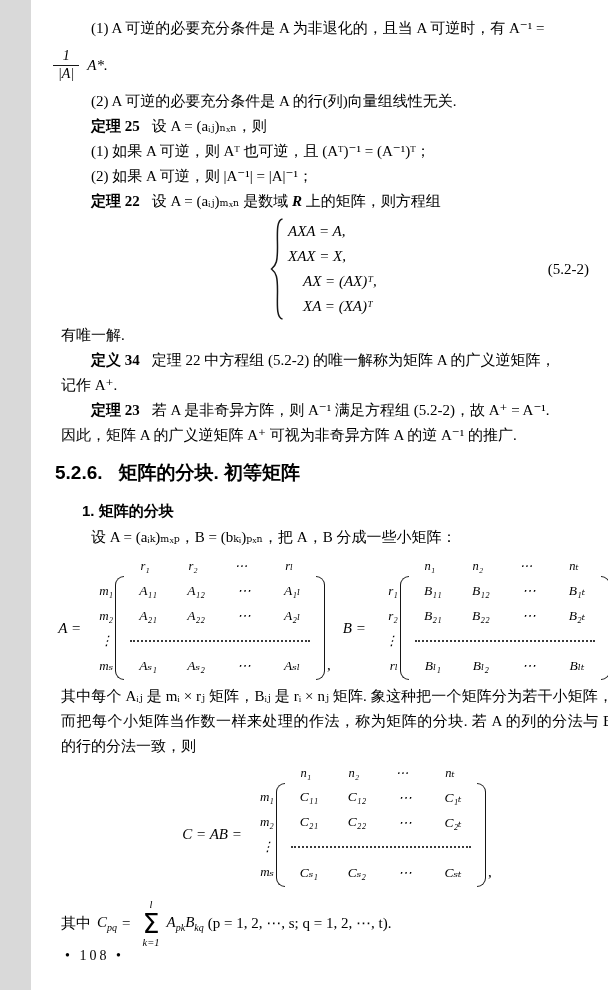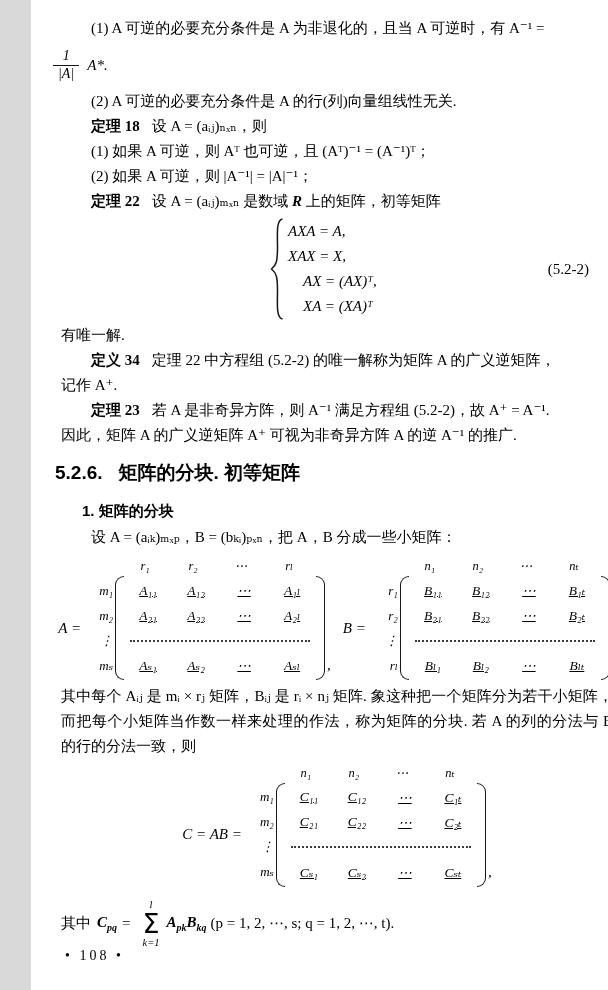--- a/index.html
+++ b/index.html
@@ -39,36 +39,36 @@
   .mat-lhs{font-style:italic;margin-right:6px;margin-top:20px;white-space:nowrap;}
   .mat-stack{display:flex;flex-direction:column;}
   .mat-cols{display:grid;grid-template-columns:repeat(4,48px);height:20px;margin-left:34px;}
   .mat-cols span{text-align:center;font-style:italic;font-size:12.5px;line-height:20px;}
   .mat-main{display:flex;align-items:stretch;}
   .mat-rlab{display:grid;grid-auto-rows:25px;width:26px;justify-items:end;align-items:center;
             font-style:italic;font-size:13px;padding:2px 2px 2px 0;box-sizing:content-box;}
   .paren-l{width:8px;border:1.6px solid #161616;border-right:none;border-radius:12px 0 0 12px;}
   .paren-r{width:8px;border:1.6px solid #161616;border-left:none;border-radius:0 12px 12px 0;}
   .mat-grid{display:grid;grid-template-columns:repeat(4,48px);grid-auto-rows:25px;align-items:center;padding:2px 0;}
-  .cell{text-align:center;font-style:italic;font-size:13.5px;text-decoration:underline;}
+  .cell{text-align:center;font-style:italic;font-size:13.5px;}
   .mat-dots{grid-column:1/-1;border-top:2px dotted #3a3a3a;align-self:center;margin:0 6px;height:0;}
   .mat-suffix{align-self:flex-end;margin-left:2px;padding-bottom:6px;}
 
   
   .sec-head{font-weight:bold;font-size:19px;margin:12px 0 8px -6px;font-family:"Liberation Sans","DejaVu Sans",sans-serif;}
   .sec-head .sec-title{margin-left:16px;}
   .sub-head{font-weight:bold;margin:4px 0 2px 0;text-indent:1.4em;font-family:"Liberation Sans","DejaVu Sans",sans-serif;font-size:15px;line-height:25px;}
 
   
   .sum-line{display:flex;align-items:center;margin-top:8px;line-height:normal;flex-wrap:nowrap;}
   .sum{display:inline-flex;flex-direction:column;align-items:center;margin:0 7px;font-size:10.5px;line-height:1.05;}
   .sum .sigma{font-size:27px;line-height:1;font-style:normal;font-family:"DejaVu Sans",sans-serif;}
   .sum .lim{font-style:italic;}
   .sum-tail{margin-left:4px;}
-  .var-group{white-space:nowrap;font-weight:bold;}
+  .var-group{white-space:nowrap;}
 
   .footer{margin-top:auto;padding:0 0 14px 4px;font-size:14px;letter-spacing:3px;}
 </style>
 </head>
 <body>
 
 <div class="page">
 
   <div class="line indent just">(1) A 可逆的必要充分条件是 A 为非退化的，且当 A 可逆时，有 A⁻¹ =</div>
 
@@ -76,27 +76,27 @@
     <span class="frac">
       <span class="num">1</span>
       <span class="den">|A|</span>
     </span>
     <span class="after-frac">A*.</span>
   </div>
 
   <div class="line indent">(2) A 可逆的必要充分条件是 A 的行(列)向量组线性无关.</div>
 
   <div class="line indent">
-    <span class="lbl">定理 18</span><span>设 A = (aᵢⱼ)ₙₓₙ，则</span>
+    <span class="lbl">定理 25</span><span>设 A = (aᵢⱼ)ₙₓₙ，则</span>
   </div>
   <div class="line indent">(1) 如果 A 可逆，则 Aᵀ 也可逆，且 (Aᵀ)⁻¹ = (A⁻¹)ᵀ；</div>
   <div class="line indent">(2) 如果 A 可逆，则 |A⁻¹| = |A|⁻¹；</div>
 
   <div class="line indent">
-    <span class="lbl">定理 22</span><span>设 A = (aᵢⱼ)ₘₓₙ 是数域 </span><span class="bi">R</span><span> 上的矩阵，初等矩阵</span>
+    <span class="lbl">定理 22</span><span>设 A = (aᵢⱼ)ₘₓₙ 是数域 </span><span class="bi">R</span><span> 上的矩阵，则方程组</span>
   </div>
 
   <div class="eq-block">
     <div class="eq-inner">
       <svg width="15" height="104" viewBox="0 0 15 104">
         <path d="M13.5 2 C7 3 8.5 18 8.5 30 C8.5 44 7.5 48 2.5 52 C7.5 56 8.5 60 8.5 74 C8.5 86 7 101 13.5 102" fill="none" stroke="#161616" stroke-width="1.5"></path>
       </svg>
       <div class="eq-lines">
         <div class="eq-line">AXA = A,</div>
         <div class="eq-line">XAX = X,</div>

